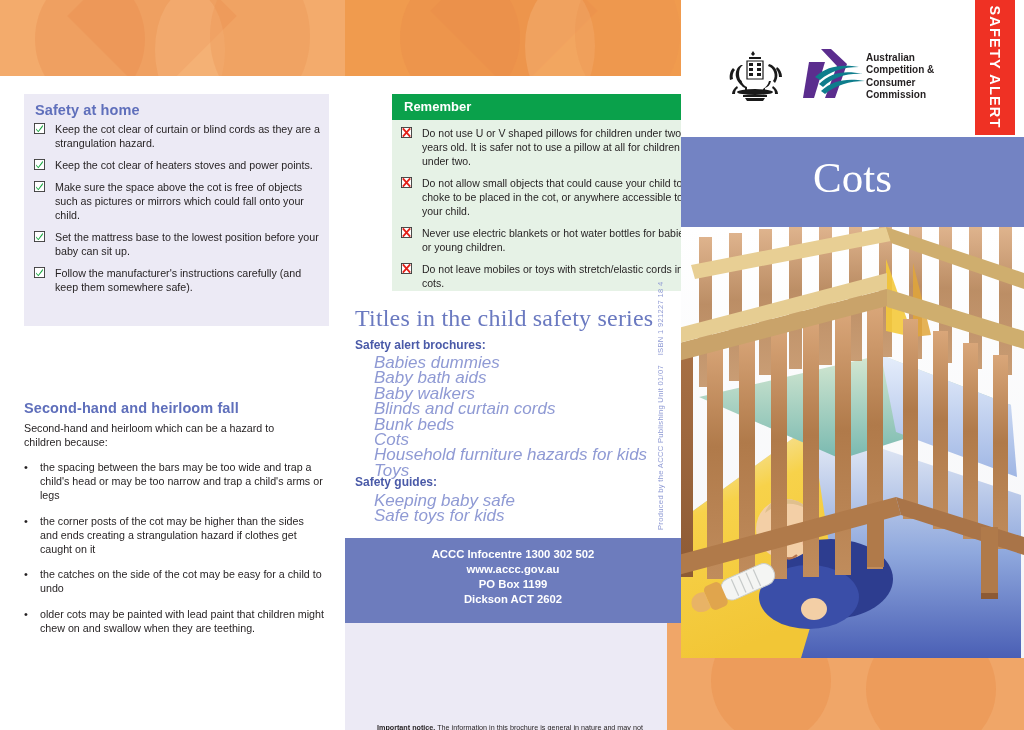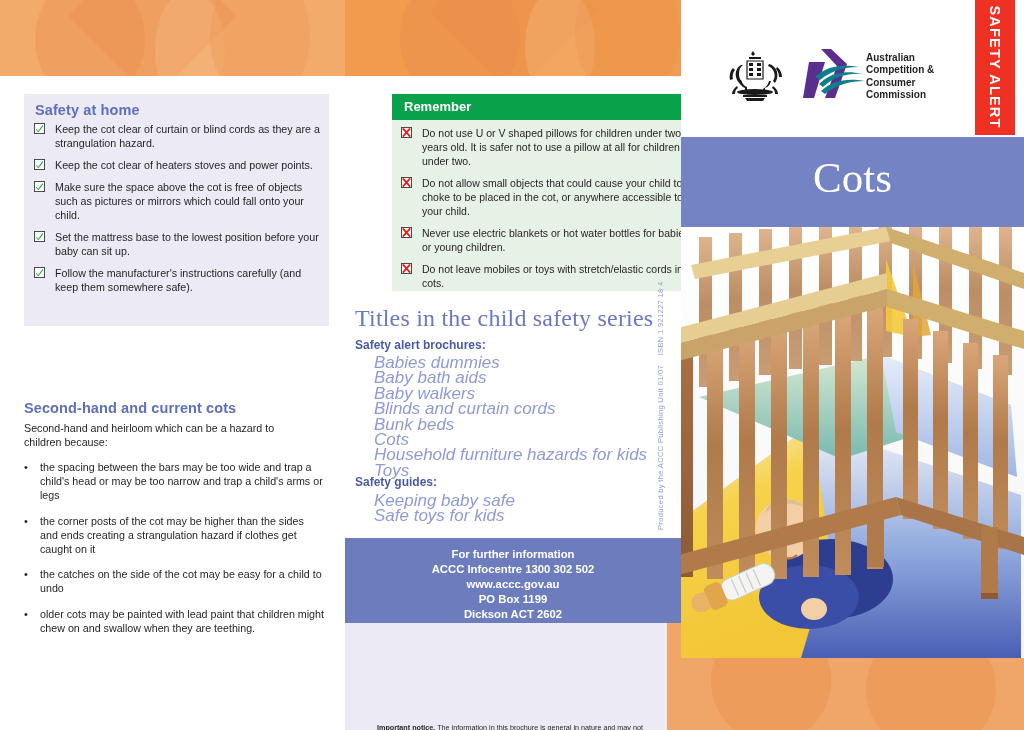--- a/index.html
+++ b/index.html
@@ -171,21 +171,21 @@
                 <rect x="0.5" y="0.5" width="11" height="11" fill="#fff" stroke="#3b3b3b" stroke-width="1"></rect>
                 <path d="M2.3 6.1 L4.6 8.6 L9.6 1.8 L9.6 4.0 L4.7 10.2 L2.3 7.3 Z" fill="#13a43c"></path>
               </svg>
           </span>
           <span class="tx">Follow the manufacturer's instructions carefully (and keep them somewhere safe).</span>
         </div>
 
       </div>
     </div>
 
-    <div class="h-blue sh-head">Second-hand and current cots</div>
+    <div class="h-blue sh-head">Second-hand and heirloom fall</div>
     <div class="sh-intro">Second-hand and heirloom which can be a hazard to children because:</div>
 
     <div class="bullets">
       <div class="bullet">
         <span class="dot">•</span>
         <span class="tx">the spacing between the bars may be too wide and trap a child's head or may be too narrow and trap a child's arms or legs</span>
       </div>
       <div class="bullet">
         <span class="dot">•</span>
         <span class="tx">the corner posts of the cot may be higher than the sides and ends creating a strangulation hazard if clothes get caught on it</span>
@@ -262,21 +262,20 @@
     </div>
 
     <div class="sub-bold ser-b">Safety guides:</div>
     <div class="ser-list-b">
       <div class="ser-item">Keeping baby safe</div>
       <div class="ser-item">Safe toys for kids</div>
     </div>
 
     <div class="contact-box">
       <div class="inner">
-        <div>For further information</div>
         <div>ACCC Infocentre 1300 302 502</div>
         <div>www.accc.gov.au</div>
         <div>PO Box 1199</div>
         <div>Dickson ACT 2602</div>
       </div>
     </div>
 
     <div class="notice-box">
       <div class="notice-txt"><b>Important notice.</b><span> The information in this brochure is general in nature and may not be relevant to your specific circumstances. While the ACCC has made every reasonable effort to provide current and accurate information, readers should be aware that the ACCC accepts no liability for any loss or damage whatsoever attributable to reliance upon any of that information. Nothing in this brochure should replace professional advice. The ACCC recommends that users exercise their own skill and care when using the information in this brochure.</span></div>
     </div>

